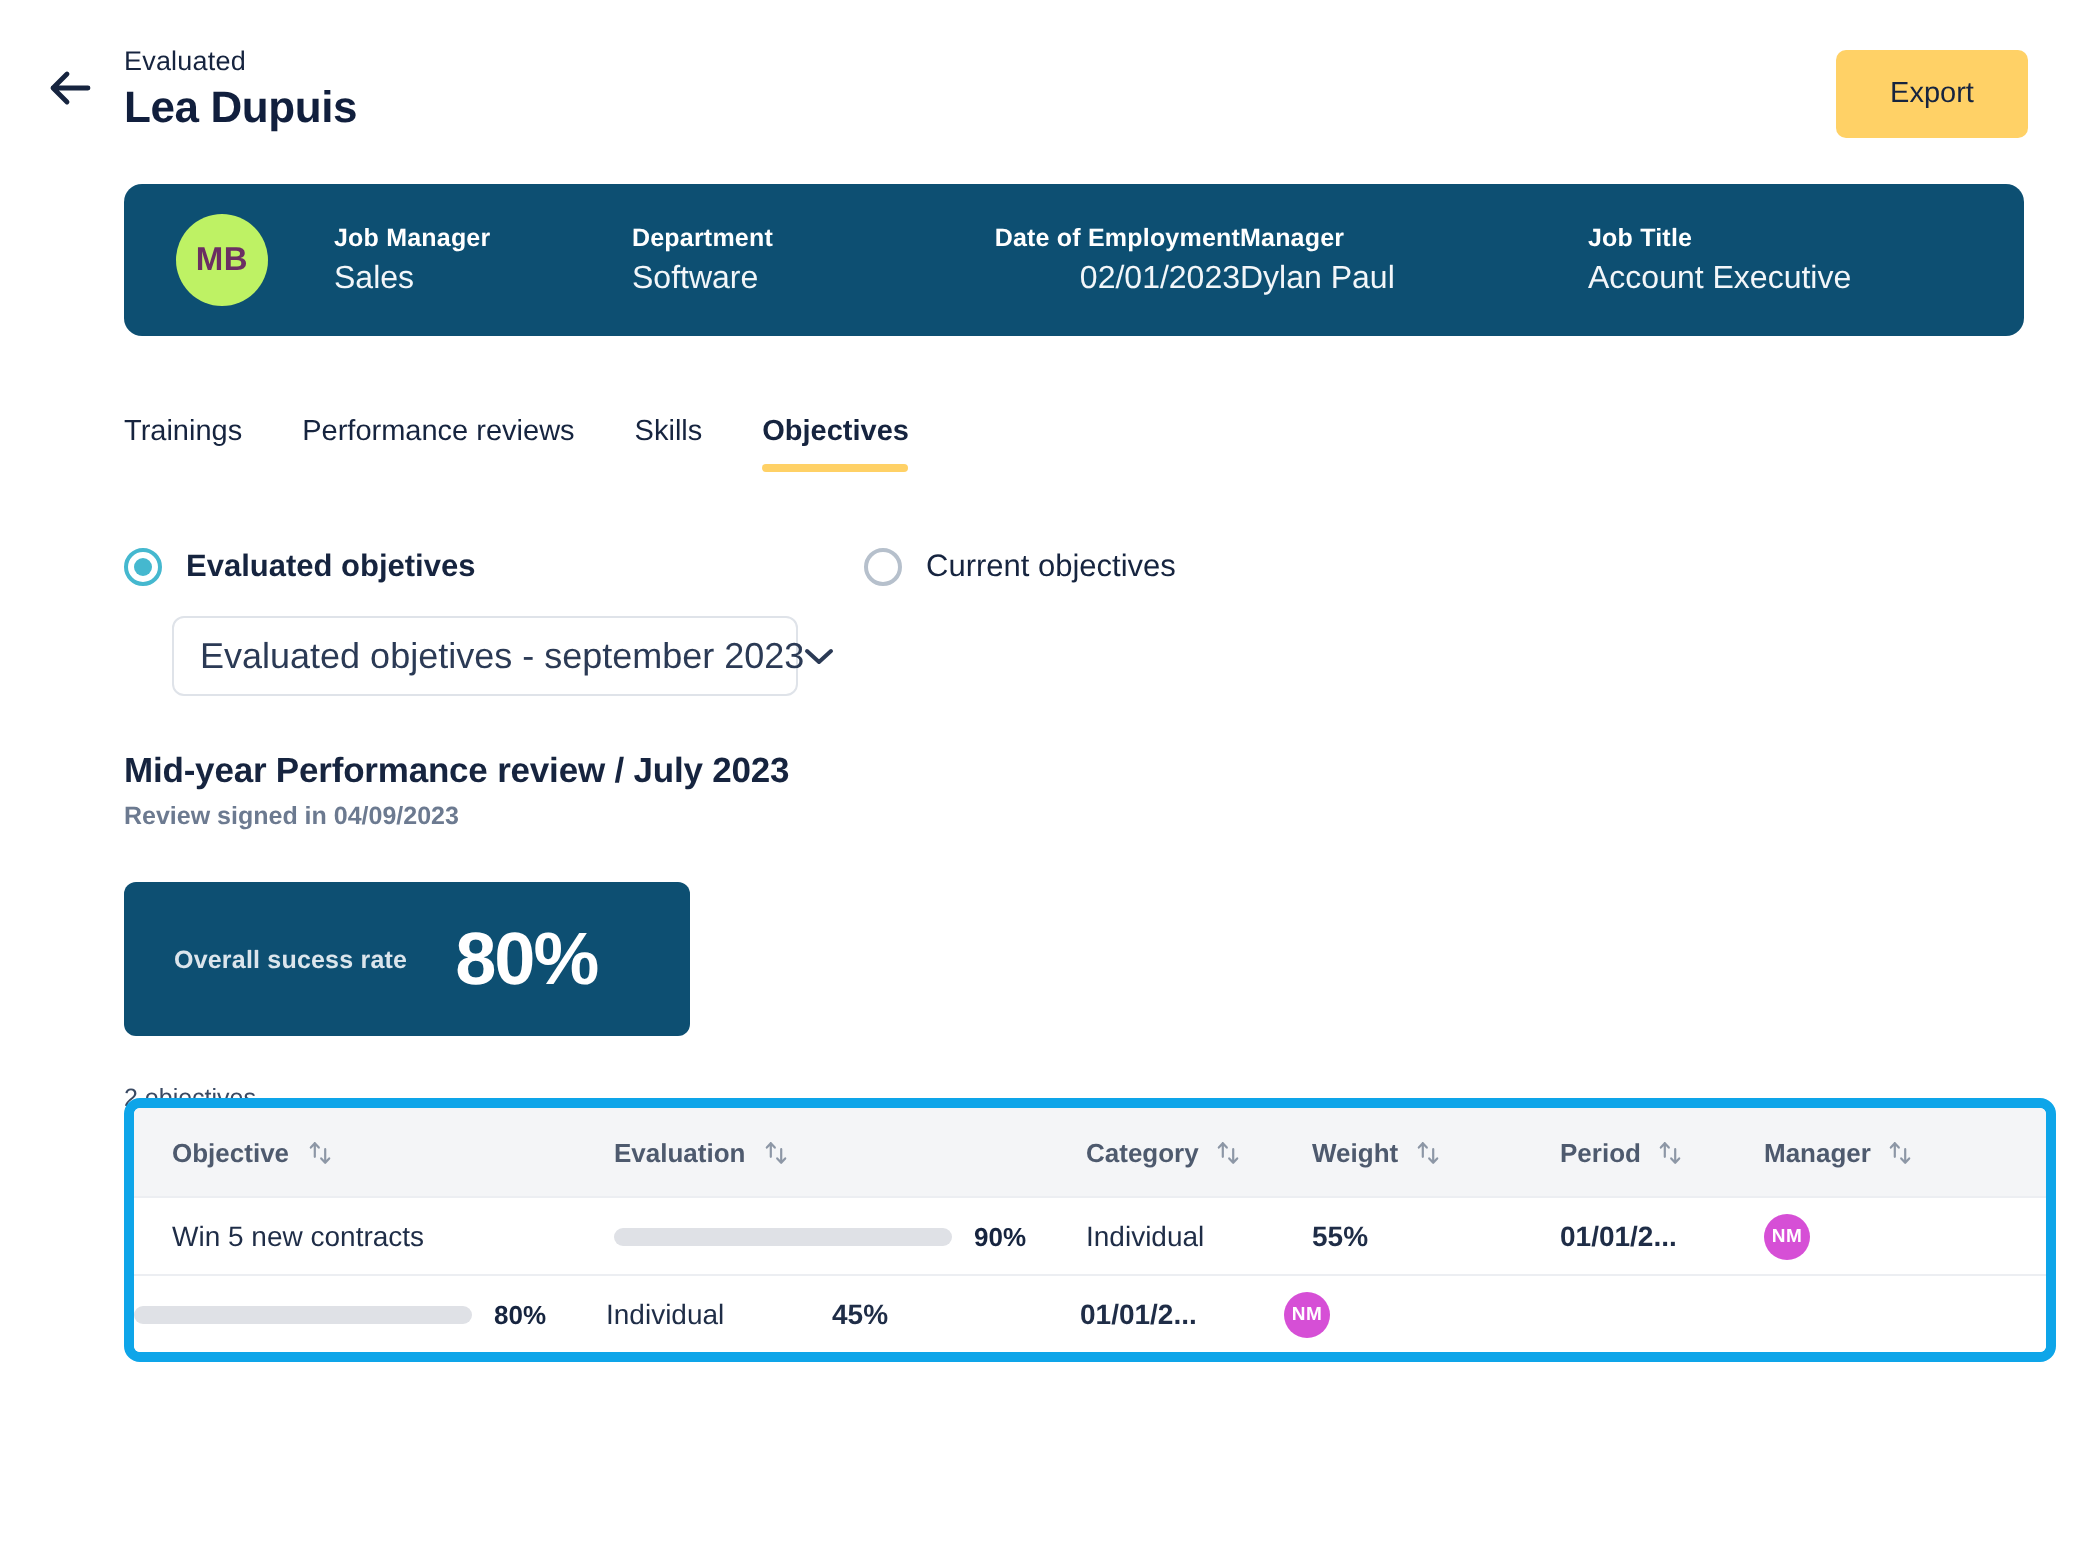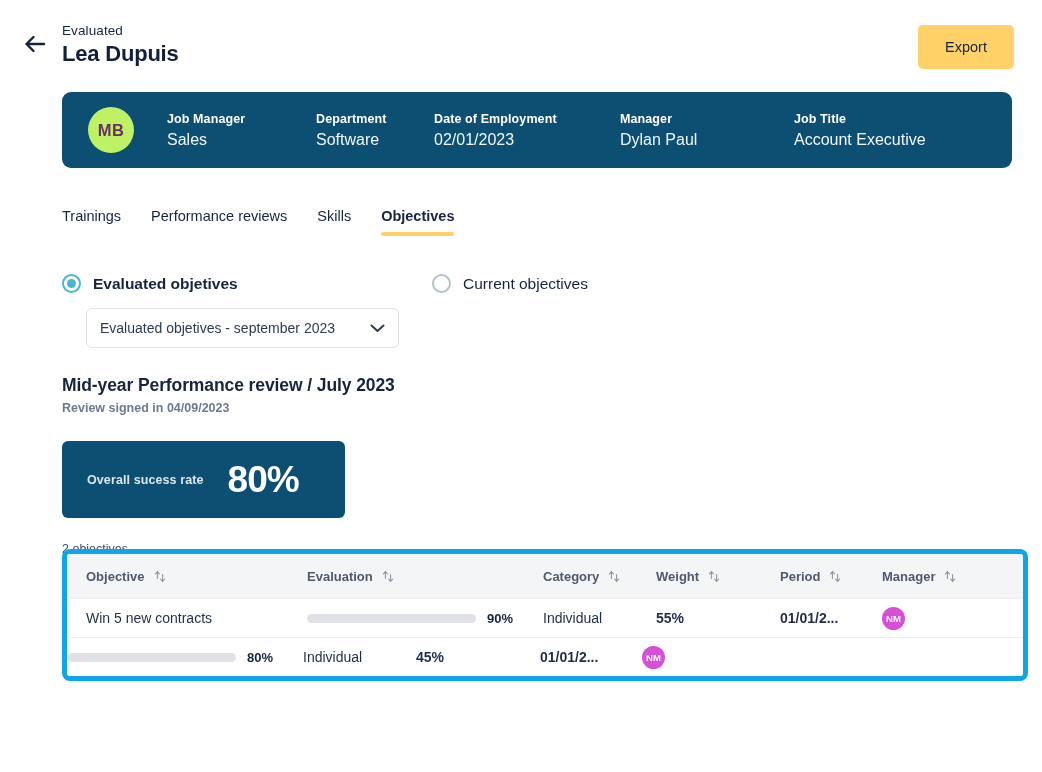--- a/index.html
+++ b/index.html
@@ -62,21 +62,21 @@
   .info-label {
     font-size: 12.5px; font-weight: 700; color: #ffffff;
     letter-spacing: .1px; line-height: 16px;
   }
   .info-value {
     font-size: 16px; font-weight: 400; color: #f2f6f9;
     line-height: 21px; margin-top: 2px; white-space: nowrap;
   }
   .if-0 { width: 149px; }
   .if-1 { width: 118px; }
-  .if-2 { width: 186px; }
+  .if-2 { width: 186px; text-align: right; }
   .if-3 { width: 174px; }
   .if-4 { width: auto; }
 
   
   .tabs {
     position: absolute; left: 62px; top: 208px;
     display: flex; align-items: flex-start; gap: 30px;
   }
   .tab {
     position: relative; font-size: 14.5px; font-weight: 400;
@@ -114,21 +114,21 @@
 
   
   .select-wrap {
     position: absolute; left: 86px; top: 308px;
     width: 313px; height: 40px;
     border: 1px solid #dfe3e9; border-radius: 6px;
     background: #fff; display: flex; align-items: center;
     padding: 0 13px; cursor: pointer;
   }
   .select-value {
-    flex: 1; font-size: 14px; color: #2b3a55; white-space: nowrap;
+    flex: 1; font-size: 18px; color: #2b3a55; white-space: nowrap;
   }
   .chev { color: #2b3a55; display: flex; flex: 0 0 auto; }
 
   
   .review-title {
     position: absolute; left: 62px; top: 375px;
     font-size: 17.5px; font-weight: 700; color: #16243f;
     letter-spacing: -.1px;
   }
   .review-sub {

